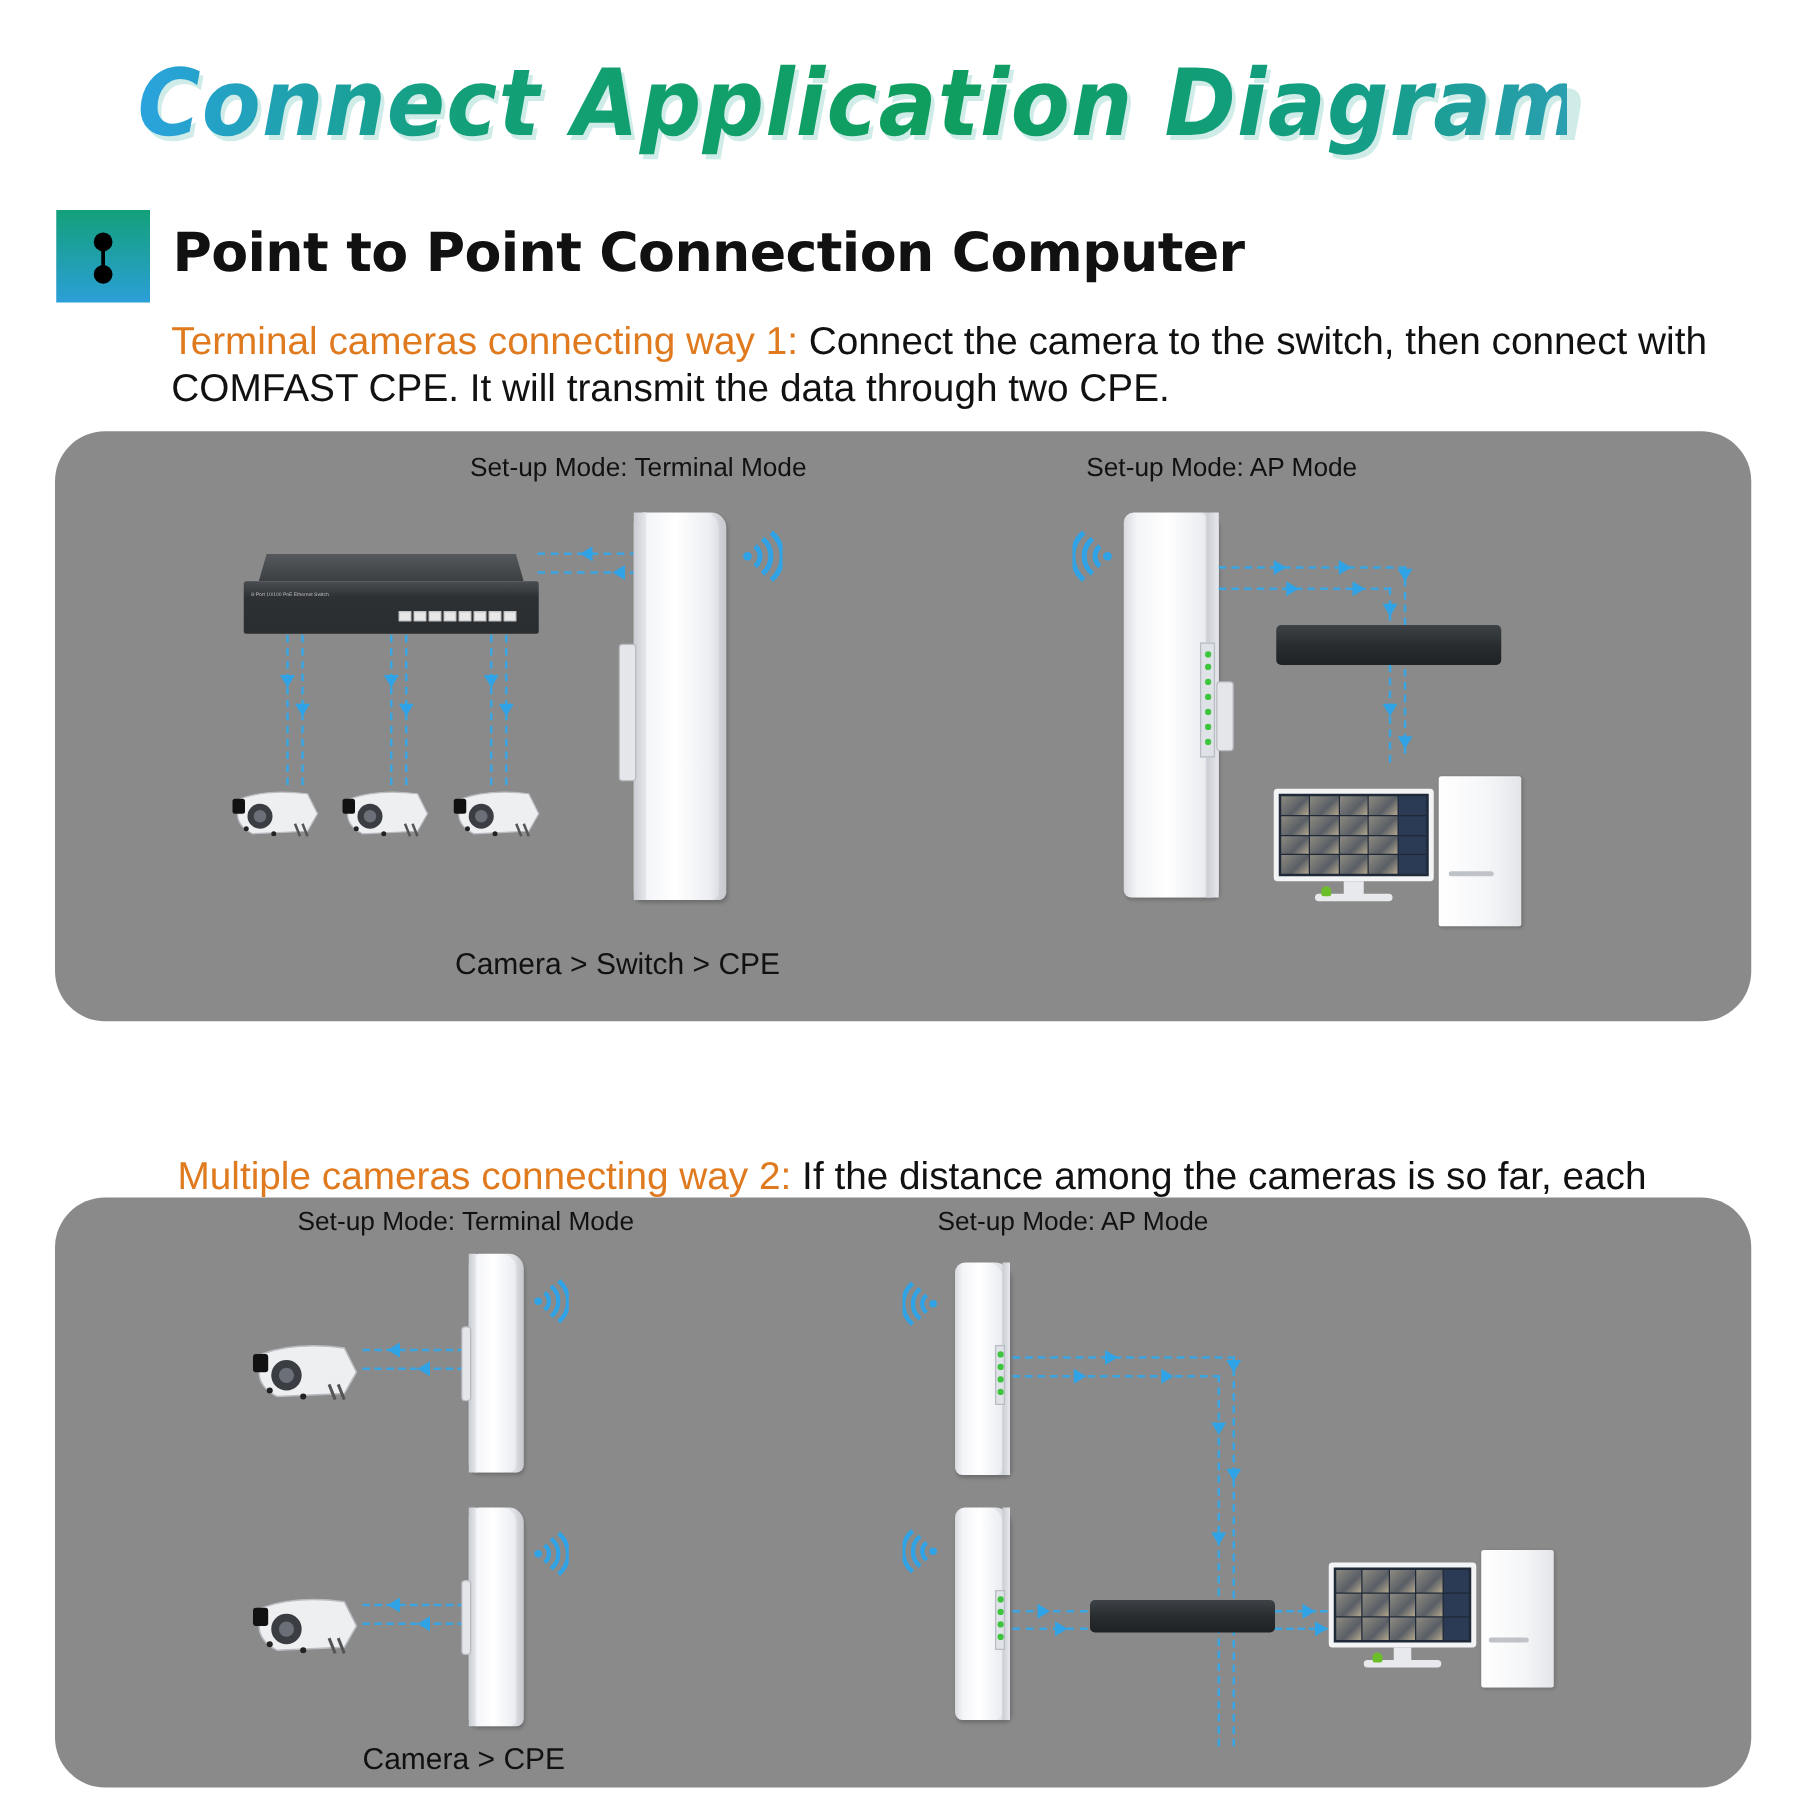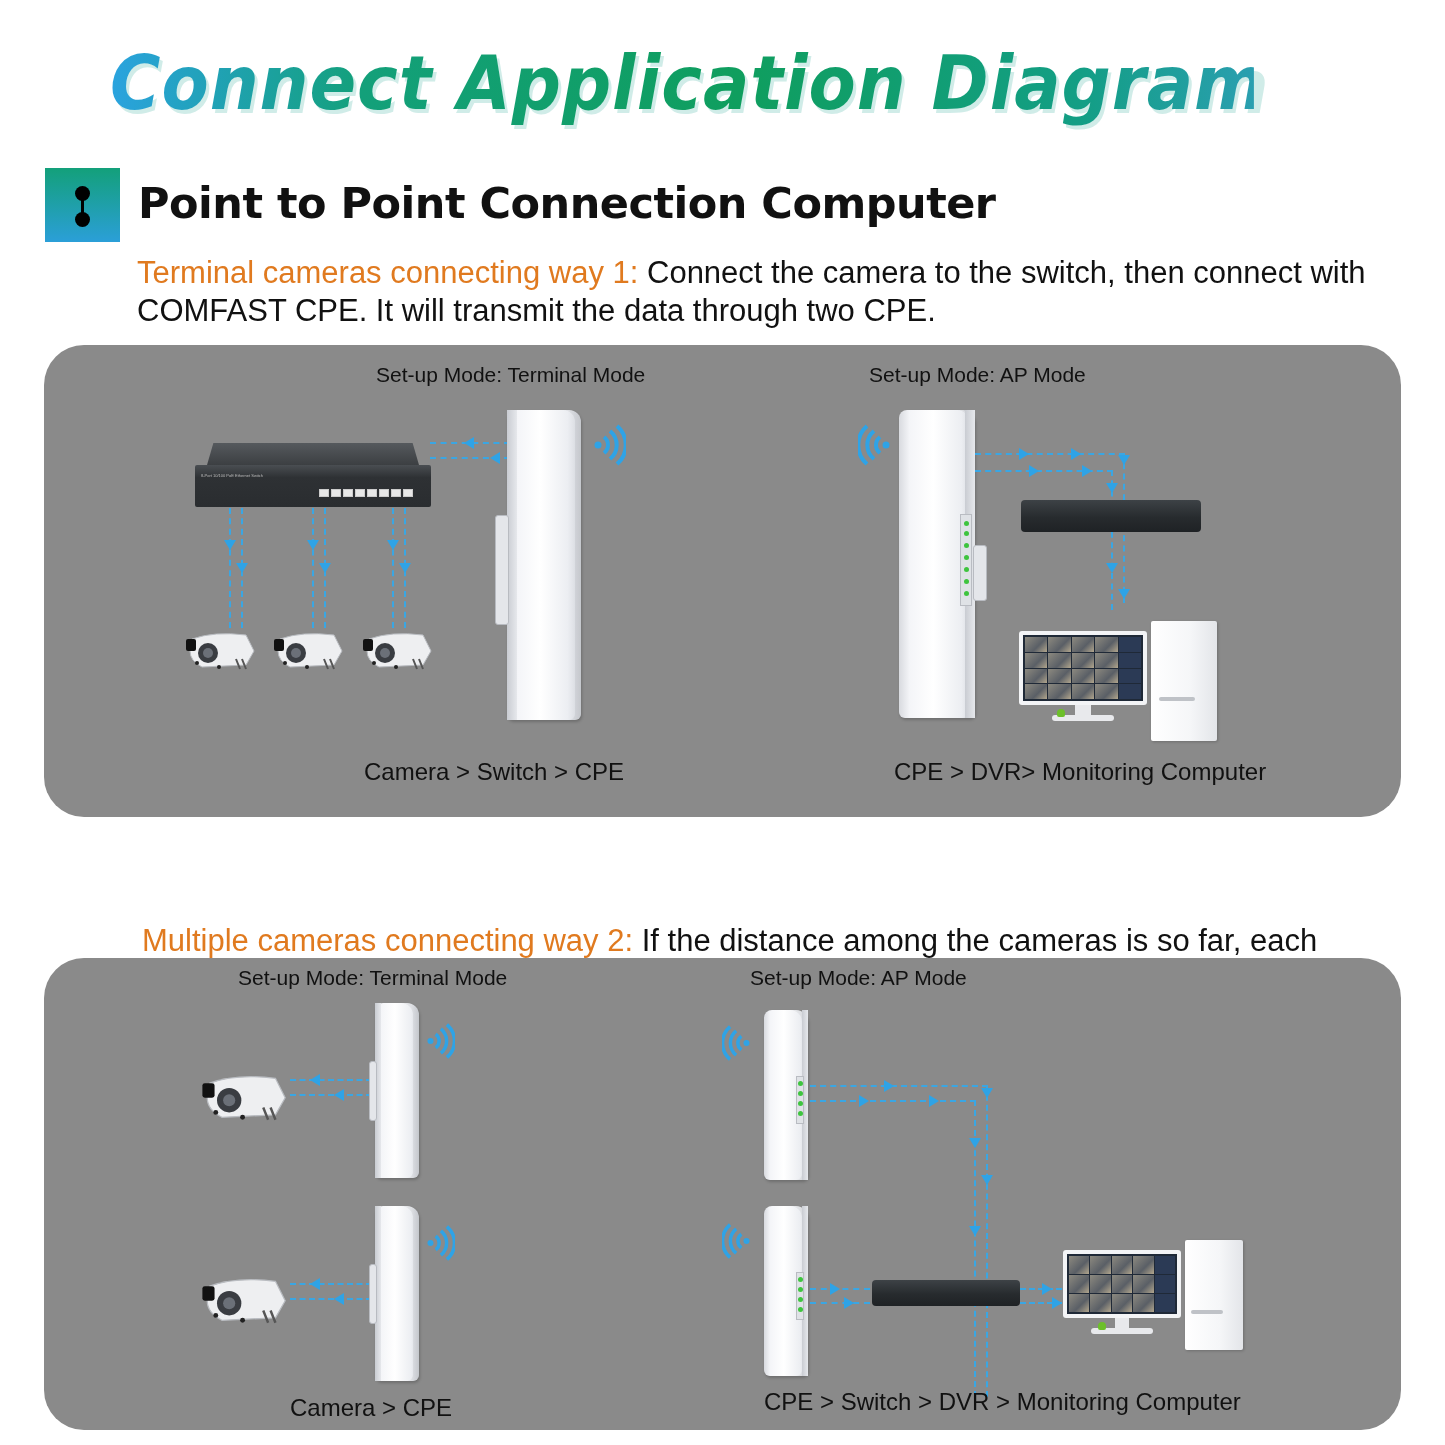--- a/index.html
+++ b/index.html
@@ -246,21 +246,20 @@
     </div>
     <div class="stand" style="top:74px; height:12px;"></div>
     <div class="base" style="left:26%; top:84px; width:48%; height:6px;"></div>
     <div class="plant" style="left:30%; top:78px;"></div>
   </div>
   <div class="tower" style="left:1107px; top:276px; width:66px; height:120px;">
     <div class="slot" style="left:8px; top:76px; width:36px;"></div>
   </div>
 
   <div class="caption" style="left:320px; top:413px;">Camera &gt; Switch &gt; CPE</div>
-  <div class="caption" style="left:850px; top:413px;">CPE &gt; DVR&gt; Monitoring Computer</div>
 </div>
 
 <div class="desc desc2"><span class="hl">Multiple cameras connecting way 2:</span><span> If the distance among the cameras is so far, each camera isconfigured with double CPE. The control center connect CPE with AP mode through the switch,then connect with the DVR.</span></div>
 
 <div class="panel panel2">
   <div class="label" style="left:194px; top:8px;">Set-up Mode: Terminal Mode</div>
   <div class="label" style="left:706px; top:8px;">Set-up Mode: AP Mode</div>
 
   <svg class="camera" style="left:155px; top:113px;" width="92" height="56" viewBox="0 0 74 46">
     <path d="M8 10 Q30 2 62 6 L70 22 L62 36 L18 38 Q6 32 6 22 Z" fill="#eeeff1" stroke="#b9bcc1"></path>
@@ -385,14 +384,13 @@
     </div>
     <div class="stand" style="top:68px; height:12px;"></div>
     <div class="base" style="left:24%; top:78px; width:52%; height:6px;"></div>
     <div class="plant" style="left:30%; top:72px;"></div>
   </div>
   <div class="tower" style="left:1141px; top:282px; width:58px; height:110px;">
     <div class="slot" style="left:6px; top:70px; width:32px;"></div>
   </div>
 
   <div class="caption" style="left:246px; top:436px;">Camera &gt; CPE</div>
-  <div class="caption" style="left:720px; top:430px;">CPE &gt; Switch &gt; DVR &gt; Monitoring Computer</div>
 </div>
 
 </body></html>

